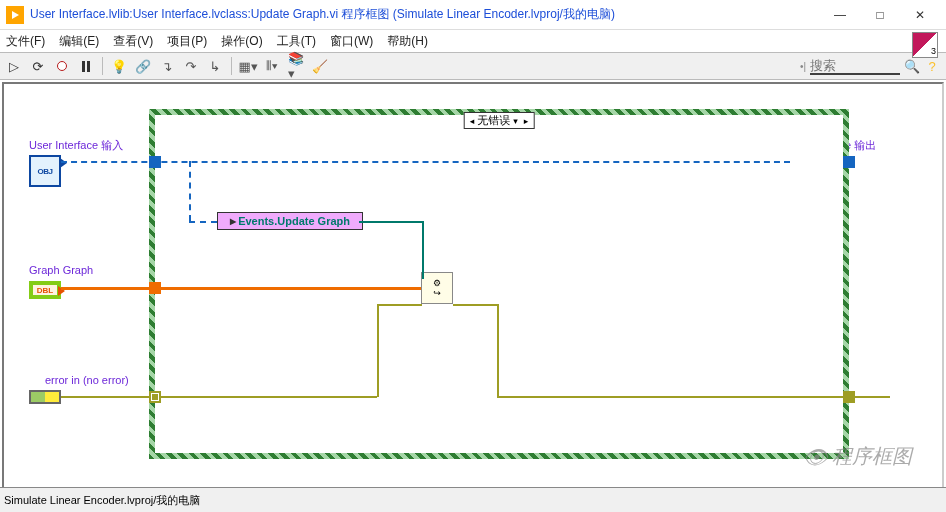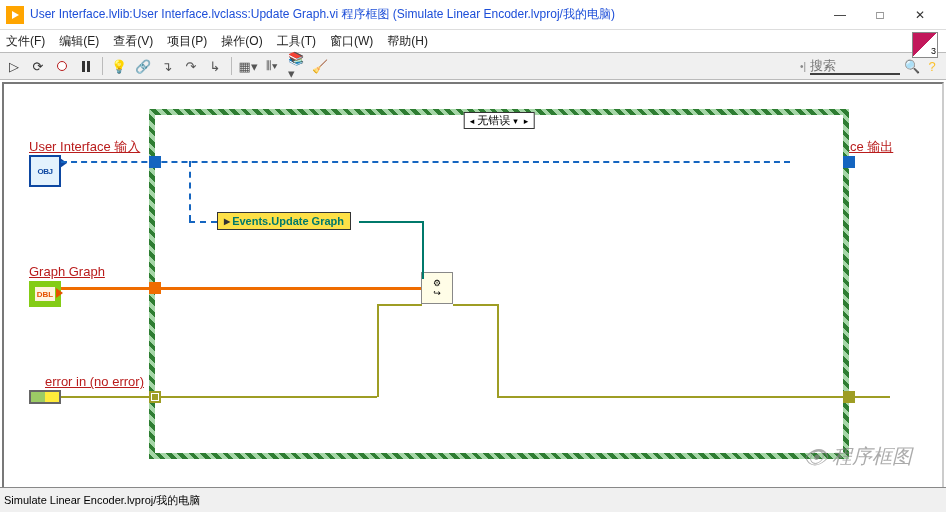--- a/index.html
+++ b/index.html
@@ -17,28 +17,28 @@
 .tb-icon { width:16px; height:16px; display:flex; align-items:center; justify-content:center; color:#555; font-size:13px; }
 .tb-sep { width:1px; height:18px; background:#bbb; }
 .font-sel { border:1px solid #888; height:19px; font-size:12px; padding:0 18px 0 4px; background:#fff; display:flex; align-items:center; position:relative; }
 .font-sel::after { content:"▾"; position:absolute; right:4px; font-size:9px; }
 .search-box { margin-left:auto; display:flex; align-items:center; gap:4px; }
 .search-box input { border:none; border-bottom:2px solid #404040; font-size:13px; width:90px; background:transparent; }
 .canvas { position:absolute; top:82px; left:2px; right:2px; bottom:15px; background:#fff; border:2px inset #ccc; }
 .case-struct { position:absolute; left:145px; top:25px; width:700px; height:350px; border:6px solid; border-image:repeating-linear-gradient(45deg,#2e7d32 0 4px,#a5d6a7 4px 8px) 6; background:#fff; }
 .case-sel { position:absolute; top:-3px; left:50%; transform:translateX(-50%); background:#fff; border:1px solid #333; font-size:11px; padding:0 2px; display:flex; align-items:center; z-index:5; }
 .case-sel .arrow { font-size:9px; padding:0 3px; }
-.label { position:absolute; font-size:13px; color:#b91c1c;text-decoration:underline; }
+.label { position:absolute; font-size:11px; color:#6d28d9; }
 .obj-term { position:absolute; width:32px; height:32px; border:2px solid #0d47a1; background:#e3f2fd; display:flex; align-items:center; justify-content:center; font-size:8px; font-weight:bold; color:#0d47a1; letter-spacing:-0.5px; }
 .obj-term.out::after { content:""; position:absolute; right:-8px; top:1px; border-left:7px solid #0d47a1; border-top:5px solid transparent; border-bottom:5px solid transparent; }
 .obj-term.in::before { content:""; position:absolute; left:-8px; top:1px; border-right:7px solid #0d47a1; border-top:5px solid transparent; border-bottom:5px solid transparent; }
-.dbl-term { position:absolute; width:32px; height:26px; border:6px solid #84cc16; background:#fff3e0; display:flex; align-items:center; justify-content:center; font-size:8px; font-weight:bold; color:#e65100; }
+.dbl-term { position:absolute; width:32px; height:18px; border:4px solid #84cc16; background:#fff3e0; display:flex; align-items:center; justify-content:center; font-size:8px; font-weight:bold; color:#e65100; }
 .dbl-term::after { content:""; position:absolute; right:-8px; top:1px; border-left:7px solid #e65100; border-top:5px solid transparent; border-bottom:5px solid transparent; }
 .err-term { position:absolute; width:32px; height:14px; border:2px solid #666; background:linear-gradient(90deg,#9ccc65 50%,#ffeb3b 50%); }
-.invoke-node { position:absolute; border:1px solid #333; background:#fde047; font-size:11px; color:#00796b; font-weight:bold; padding:2px 6px; display:flex; align-items:center; }
+.invoke-node { position:absolute; border:1px solid #333; background:#f0abfc; font-size:11px; color:#00796b; font-weight:bold; padding:2px 12px; display:flex; align-items:center; }
 .invoke-node::before { content:"▶"; color:#333; font-size:8px; margin-right:2px; }
 .event-node { position:absolute; width:32px; height:32px; border:1px solid #888; background:#fffde7; display:flex; flex-direction:column; align-items:center; justify-content:center; font-size:9px; }
 .wire { position:absolute; }
 .w-obj { border-top:2px dashed #1565c0; }
 .w-objv { border-left:2px dashed #1565c0; }
 .w-dbl { border-top:3px solid #ef6c00; }
 .w-err { border-top:2px solid #9e9d24; }
 .w-errv { border-left:2px solid #9e9d24; }
 .w-evt { border-top:2px solid #00796b; }
 .w-evtv { border-left:2px solid #00796b; }

